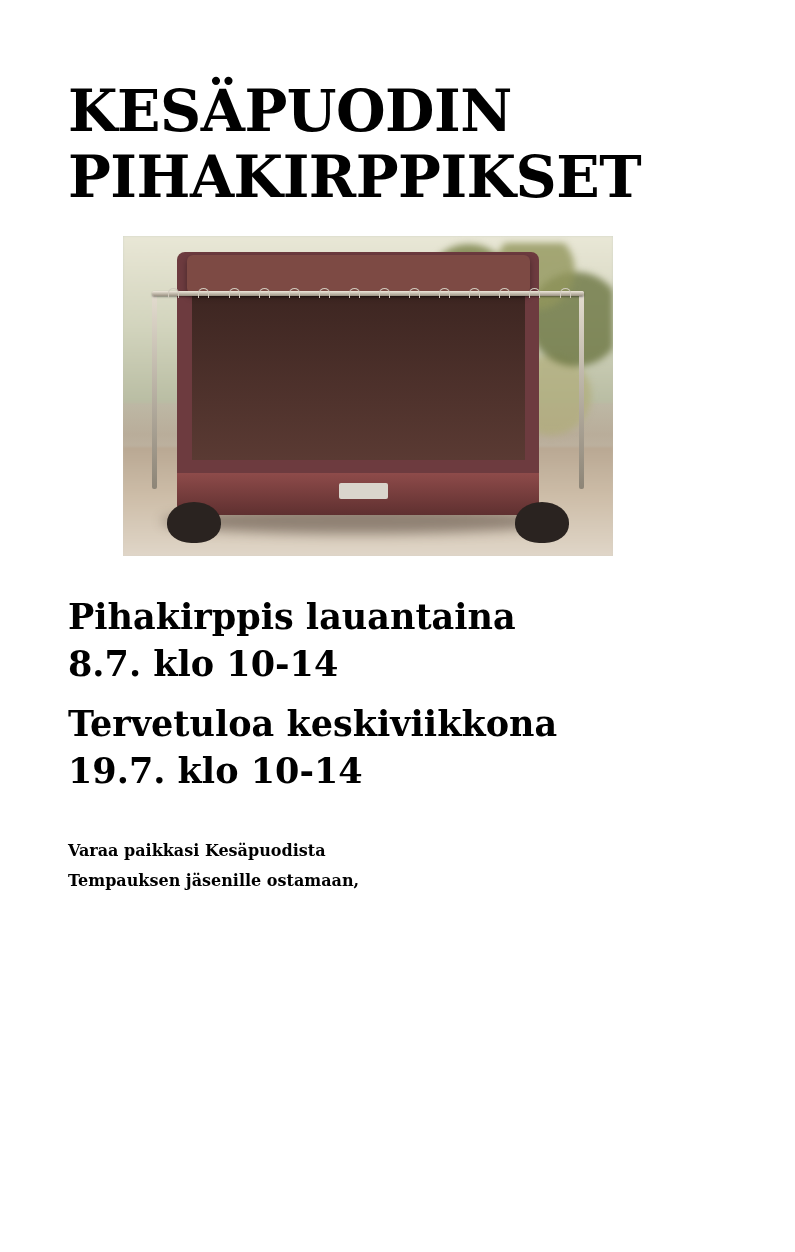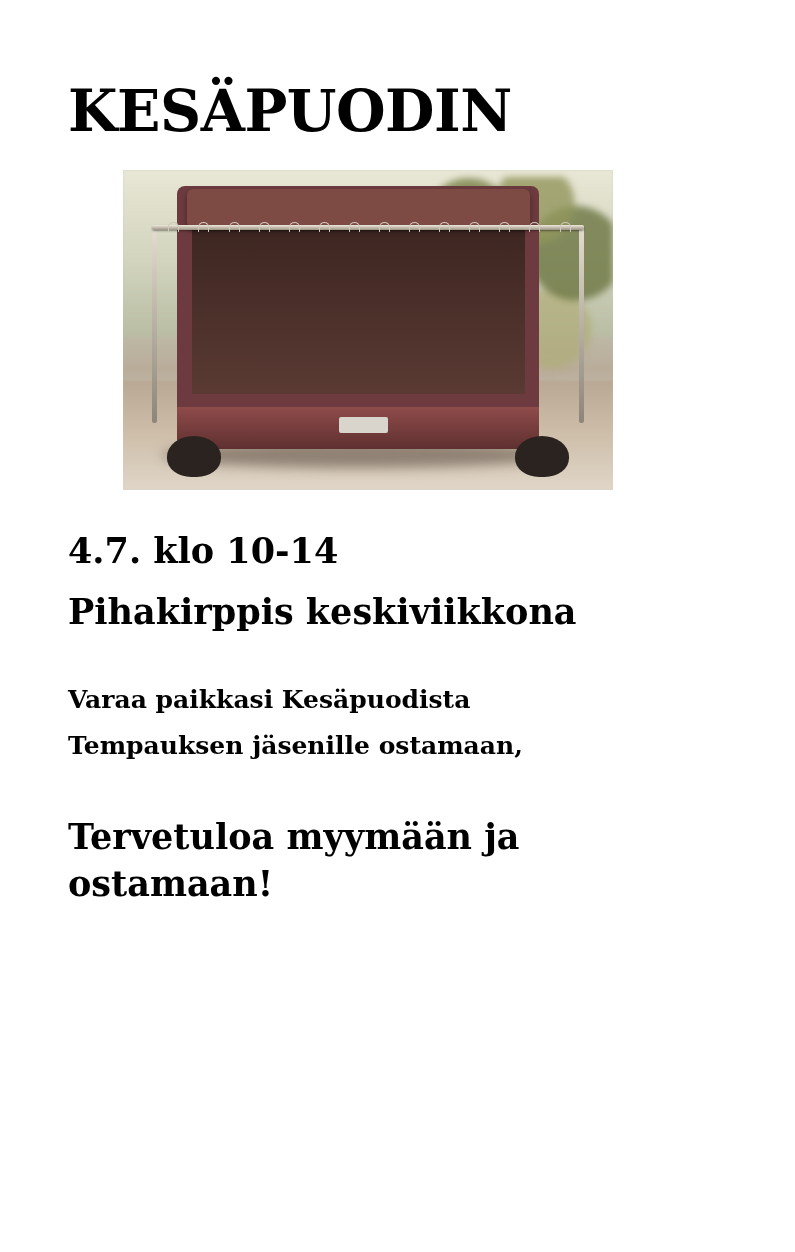--- a/index.html
+++ b/index.html
@@ -182,41 +182,42 @@
     font-size: 35px;
     line-height: 1.33;
   }
   .headline-block .evt { margin-bottom: 14px; }
   .headline-block .l { display: block; white-space: nowrap; }
 
   .info-block {
     margin-top: 42px;
     font-family: "DejaVu Serif", serif;
     font-weight: bold;
-    font-size: 25px;
+    font-size: 16px;
     line-height: 1.82;
   }
   .info-block .l { display: block; }
 
   .closing {
     margin-top: 46px;
     font-family: "DejaVu Serif", serif;
     font-weight: bold;
     font-size: 35px;
     line-height: 1.33;
   }
   .closing .l { display: block; white-space: nowrap; }
 </style>
 </head>
 <body>
 
 <div class="poster">
 
   <h1 class="title">
     <span class="line">KESÄPUODIN</span>
+    <span class="line">PIHAKIRPPIKSET</span>
   </h1>
 
   <div class="photo-wrap">
     <div class="photo">
       <div class="bg-sky"></div>
       <div class="bg-foliage"></div>
       <div class="bg-ground"></div>
 
       <div class="car-shadow"></div>
       <div class="car-body"></div>
@@ -287,30 +288,28 @@
         <div class="garment-wrap">
           <div class="hanger"></div>
           <div class="garment" style="height:70%;background:linear-gradient(to bottom,#d4d0c7,#9a958c);"></div>
         </div>
       </div>
     </div>
   </div>
 
   <div class="headline-block">
     <div class="evt">
-      <span class="l">4.7. klo 10-14</span>
+      <span class="l">Pihakirppis  lauantaina</span>
+      <span class="l">8.7. klo 10-14</span>
     </div>
     <div class="evt">
-      <span class="l">Pihakirppis keskiviikkona</span>
+      <span class="l">Tervetuloa keskiviikkona</span>
+      <span class="l">19.7. klo 10-14</span>
     </div>
   </div>
 
   <div class="info-block">
     <span class="l">Varaa paikkasi Kesäpuodista</span>
     <span class="l">Tempauksen jäsenille ostamaan,</span>
   </div>
 
-  <div class="closing">
-    <span class="l">Tervetuloa myymään ja</span>
-    <span class="l">ostamaan!</span>
-  </div>
 
 </div>
 
 </body></html>

